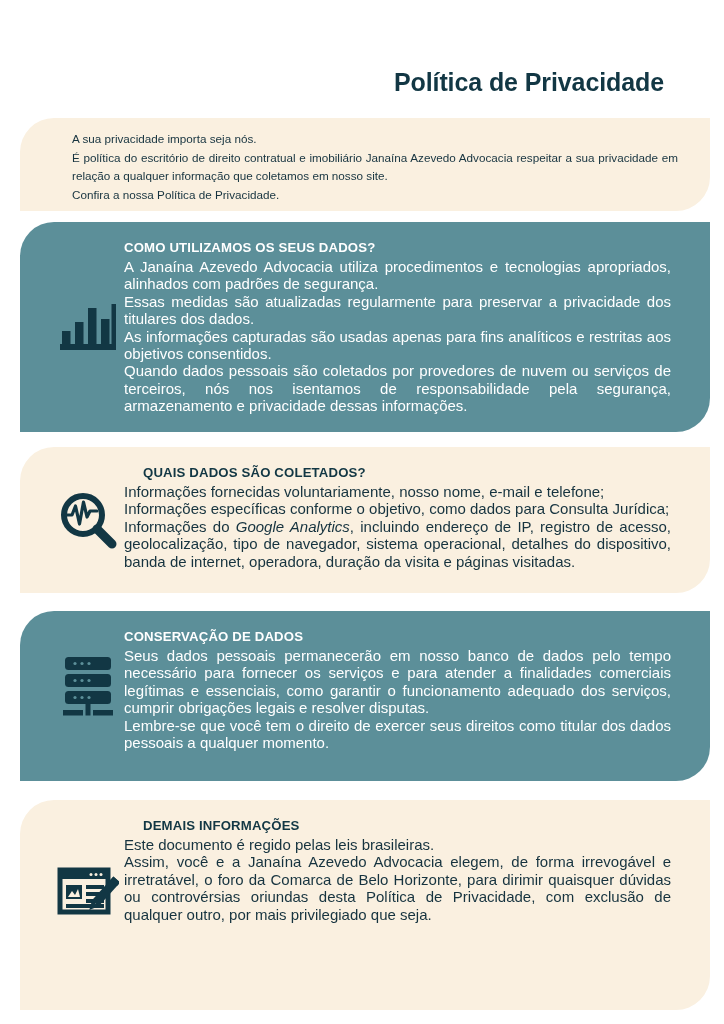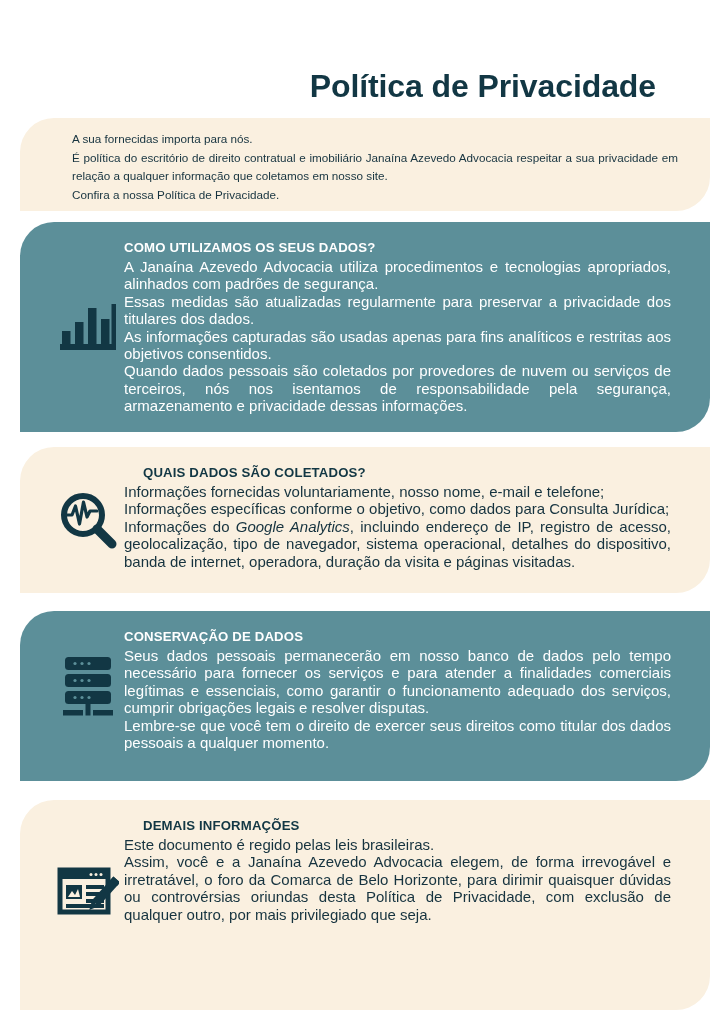--- a/index.html
+++ b/index.html
@@ -18,22 +18,22 @@
   .page {
     position: absolute;
     inset: 0;
     background: #ffffff;
   }
 
   
   .doc-title {
     position: absolute;
     top: 68px;
-    right: 68px;
-    font-size: 32px;
+    right: 60px;
+    font-size: 25px;
     font-weight: bold;
     color: #123744;
     letter-spacing: -0.1px;
     white-space: nowrap;
   }
 
   
   .panel {
     position: absolute;
     left: 20px;
@@ -102,21 +102,21 @@
 </head>
 <body>
 
 <div class="page">
 
   <div class="doc-title">Política de Privacidade</div>
 
   <div class="panel cream" style="top:118px; height:93px;">
     <div class="panel-body" style="left:52px; right:32px; top:12px;">
       <div class="intro-text">
-        <p>A sua fornecidas importa para nós.</p>
+        <p>A sua privacidade importa seja nós.</p>
         <p style="text-align:justify;">É política do escritório de direito contratual e imobiliário Janaína Azevedo Advocacia respeitar a sua privacidade em relação a qualquer informação que coletamos em nosso site.</p>
         <p>Confira a nossa Política de Privacidade.</p>
       </div>
     </div>
   </div>
 
   <div class="panel teal" style="top:222px; height:210px;">
     <div class="panel-icon" style="top:74px; height:60px;">
       <svg width="56" height="52" viewBox="0 0 56 52" aria-hidden="true">
         <rect x="2" y="31" width="8.5" height="13" fill="#123744"></rect>

